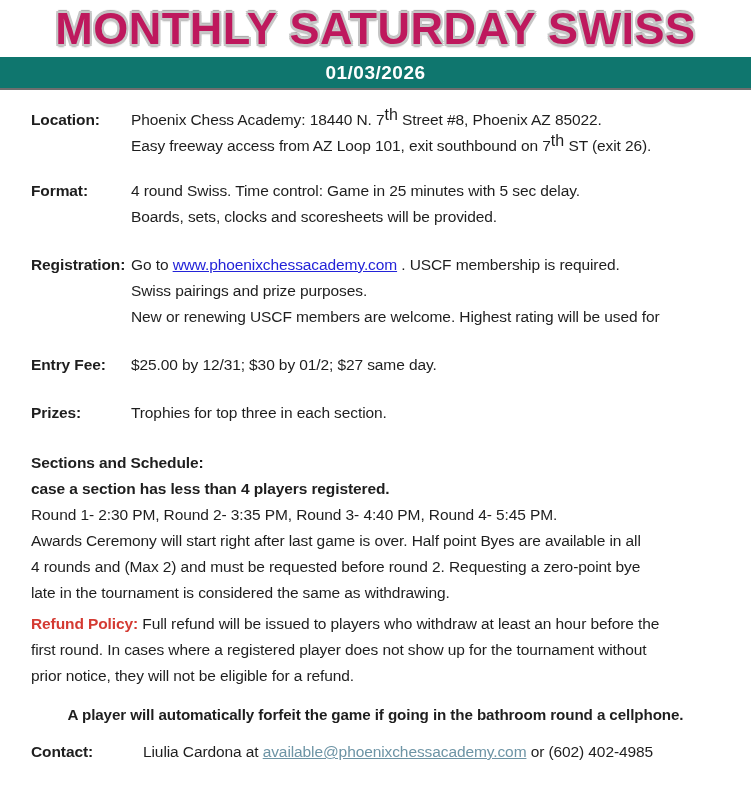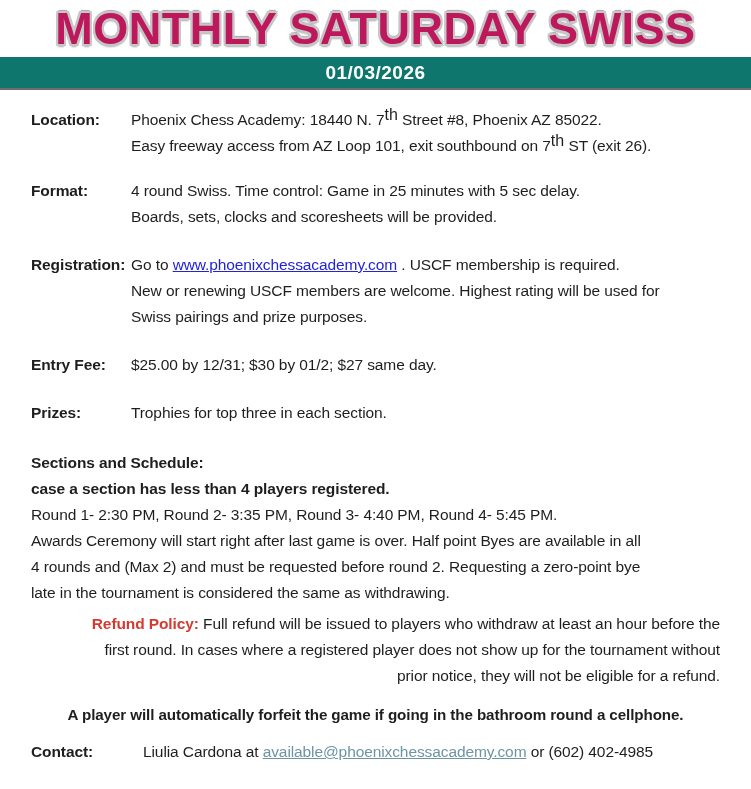--- a/index.html
+++ b/index.html
@@ -33,21 +33,21 @@
   .row .label { font-weight:bold; white-space:nowrap; }
   .row .val { white-space:nowrap; }
   .mb19 { margin-bottom:19px; } .mb22 { margin-bottom:22px; } .mb24 { margin-bottom:24px; }
   .line { white-space:nowrap; }
   .bold { font-weight:bold; }
   sup.ord { font-size:16px; vertical-align:top; line-height:1; letter-spacing:0; }
   .link-blue { color:#2323d8; text-decoration:underline; cursor:pointer; }
   .link-teal { color:#6d94a5; text-decoration:underline; cursor:pointer; }
   .refund-label { color:#d43a32; font-weight:bold; }
   .schedule { margin-bottom:0; }
-  .refund { margin-top:5px;text-align:right; }
+  .refund { margin-top:5px; }
   .warning { margin-top:13px; text-align:center; font-weight:bold; white-space:nowrap; font-size:15.2px; }
   .contact-row { margin-top:11px; }
 </style>
 </head>
 <body>
 
 <div class="page">
 
   <div class="title-wrap">
     <div class="page-title">MONTHLY SATURDAY SWISS</div>
@@ -72,22 +72,22 @@
       <div>
         <div class="val">4 round Swiss. Time control: Game in 25 minutes with 5 sec delay.</div>
         <div class="val">Boards, sets, clocks and scoresheets will be provided.</div>
       </div>
     </div>
 
     <div class="row mb22">
       <div class="label">Registration:</div>
       <div>
         <div class="val"><span>Go to </span><a class="link-blue">www.phoenixchessacademy.com</a><span> . USCF membership is required.</span></div>
+        <div class="val">Swiss pairings and prize purposes.</div>
         <div class="val">New or renewing USCF members are welcome. Highest rating will be used for</div>
-        <div class="val">Swiss pairings and prize purposes.</div>
       </div>
     </div>
 
     <div class="row mb22">
       <div class="label">Entry Fee:</div>
       <div class="val">$25.00 by 12/31; $30 by 01/2; $27 same day.</div>
     </div>
 
     <div class="row mb24">
       <div class="label">Prizes:</div>

